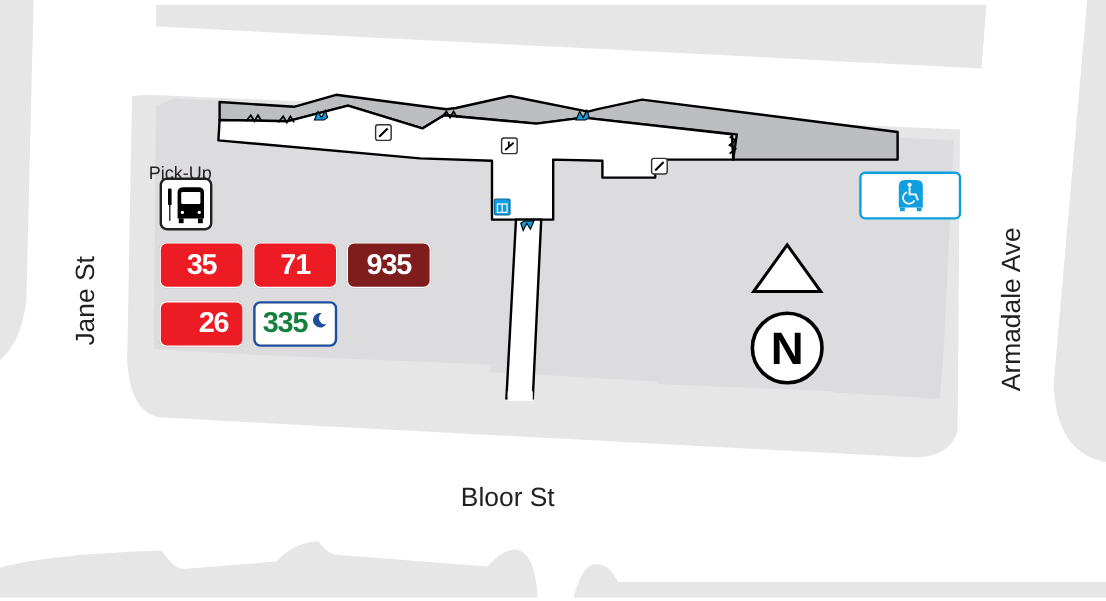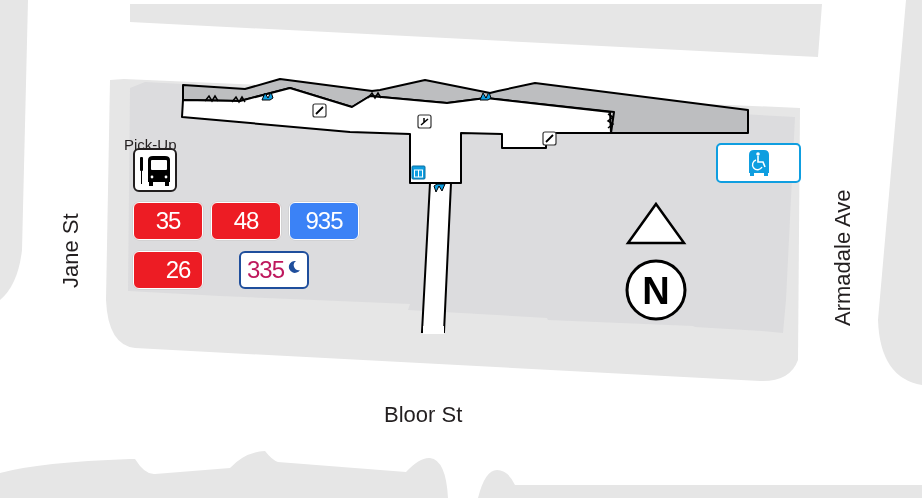--- a/index.html
+++ b/index.html
@@ -5,25 +5,25 @@
   html, body { margin: 0; padding: 0; background: #ffffff; }
   body { width: 922px; height: 501px; position: relative; overflow: hidden; font-family: "Liberation Sans", sans-serif; }
   #map { position: absolute; left: 0; top: 0; width: 922px; height: 501px; }
   .label { position: absolute; font-family: "Liberation Sans", sans-serif; color: #231f20; white-space: nowrap; }
   .street { font-size: 22px; }
   .rot { transform: rotate(-90deg); transform-origin: center center; }
   .pickup-label { font-size: 15px; }
   .bus-stop { position: absolute; left: 133px; top: 148px; width: 44px; height: 44px; border: 2px solid #231f20; border-radius: 6px; box-sizing: border-box; background: #fff; }
   .route { position: absolute; width: 70px; height: 38px; border-radius: 6px; box-sizing: border-box;
            display: flex; align-items: center; justify-content: center;
-           font-family: "Liberation Sans", sans-serif; font-weight: normal; font-size: 24px; letter-spacing: -1px;
+           font-family: "Liberation Sans", sans-serif; font-weight: bold; font-size: 24px; letter-spacing: -1px;
            border: 1.5px solid #fff; box-shadow: 0 0 0 0.5px #c8c8c8; }
   .route.red { background: #ed1c24; color: #fff; }
-  .route.green { background: #3b82f6; color: #fff; text-align: center; }
-  .route.night { background: #fff; color: #be185d; border: 2px solid #1f4e9c; box-shadow: none; margin-left: 28px; }
+  .route.green { background: #7f1d1d; color: #fff; text-align: center; }
+  .route.night { background: #fff; color: #15803d; border: 2px solid #1f4e9c; box-shadow: none; }
   .moon { font-size: 18px; margin-left: 2px; color: #1f4e9c; }
   .access-box { position: absolute; left: 716px; top: 143px; width: 85px; height: 40px; border: 2px solid #0f9ee0; border-radius: 5px; background: #fff; box-sizing: border-box; }
 </style>
 </head>
 <body>
 
 <svg id="map" width="922" height="501" viewBox="0 0 922 501" xmlns="http://www.w3.org/2000/svg">
 
   <path d="M130 4 L822 4 L818 57 L130 22 Z" fill="#e6e6e6"></path>
   <path d="M0 0 L28 0 L22 250 Q18 285 0 300 Z" fill="#e6e6e6"></path>
@@ -96,21 +96,21 @@
     <circle cx="31" cy="27" r="1.4" fill="#fff"></circle>
     <rect x="14" y="32" width="4" height="4" fill="#000"></rect>
     <rect x="30" y="32" width="4" height="4" fill="#000"></rect>
   </svg>
 </div>
 
 <div class="route red" style="left:133px; top:202px;">
   <span>35</span>
 </div>
 <div class="route red" style="left:211px; top:202px;">
-  <span>48</span>
+  <span>71</span>
 </div>
 <div class="route green" style="left:289px; top:202px;">
   <span>935</span>
 </div>
 <div class="route red" style="left:133px; top:251px;padding-left:20px;">
   <span>26</span>
 </div>
 <div class="route night" style="left:211px; top:251px;">
   <span>335</span>
   <svg class="moon" width="14" height="14" viewBox="0 0 14 14" style="margin-left:3px; margin-top:-6px;">

